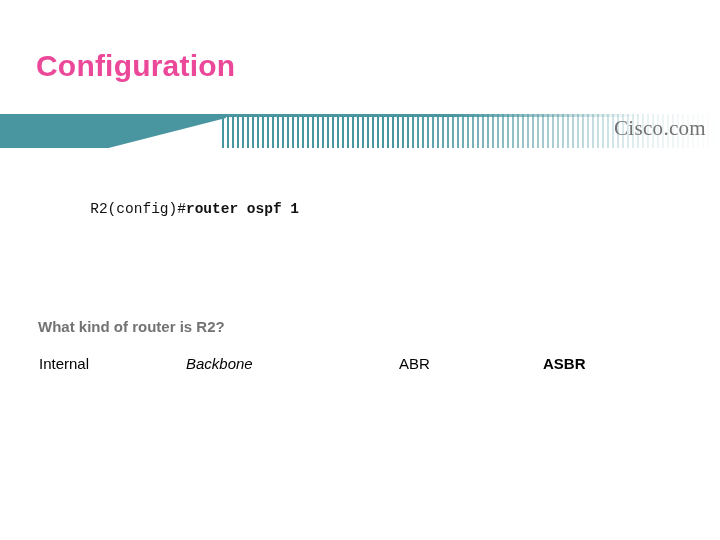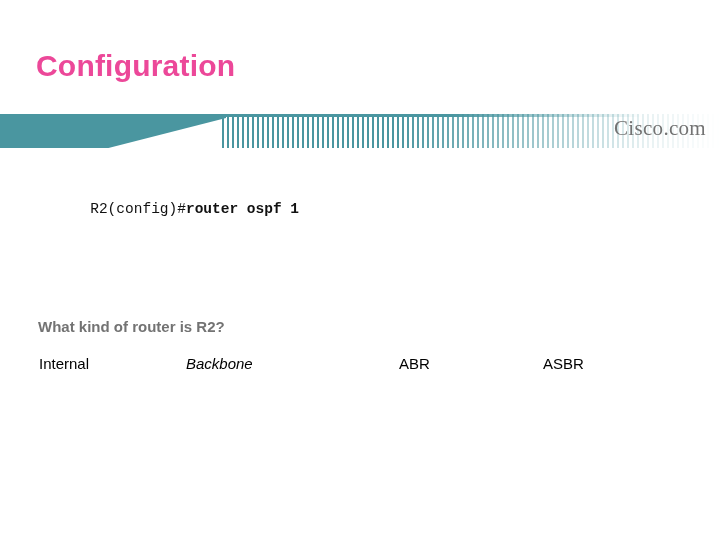--- a/index.html
+++ b/index.html
@@ -135,21 +135,21 @@
     position: absolute;
     top: 0;
     font-size: 15px;
     font-weight: normal;
     color: #000000;
     white-space: nowrap;
   }
   .option-0 { left: 39px; }
   .option-1 { left: 186px; font-style: italic; }
   .option-2 { left: 399px; text-align: center; }
-  .option-3 { left: 543px; }
+  .option-3 { left: 543px; font-weight: bold; }
 </style>
 </head>
 <body>
 
 <div class="slide">
 
   <div class="slide-title">Configuration</div>
 
   <div class="banner">
     <div class="banner-solid"></div>

